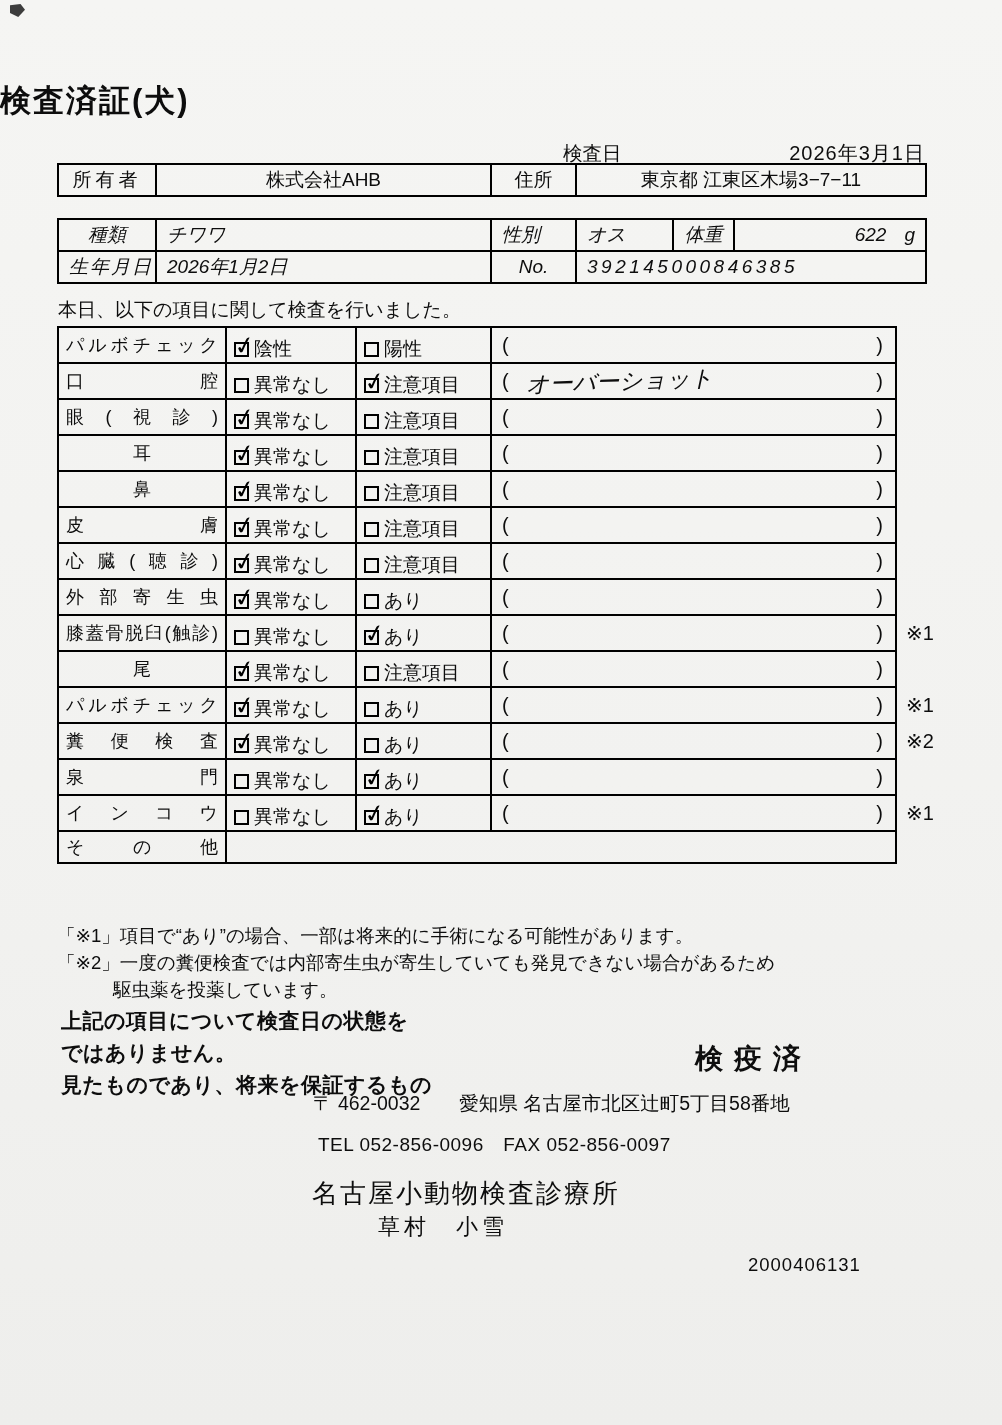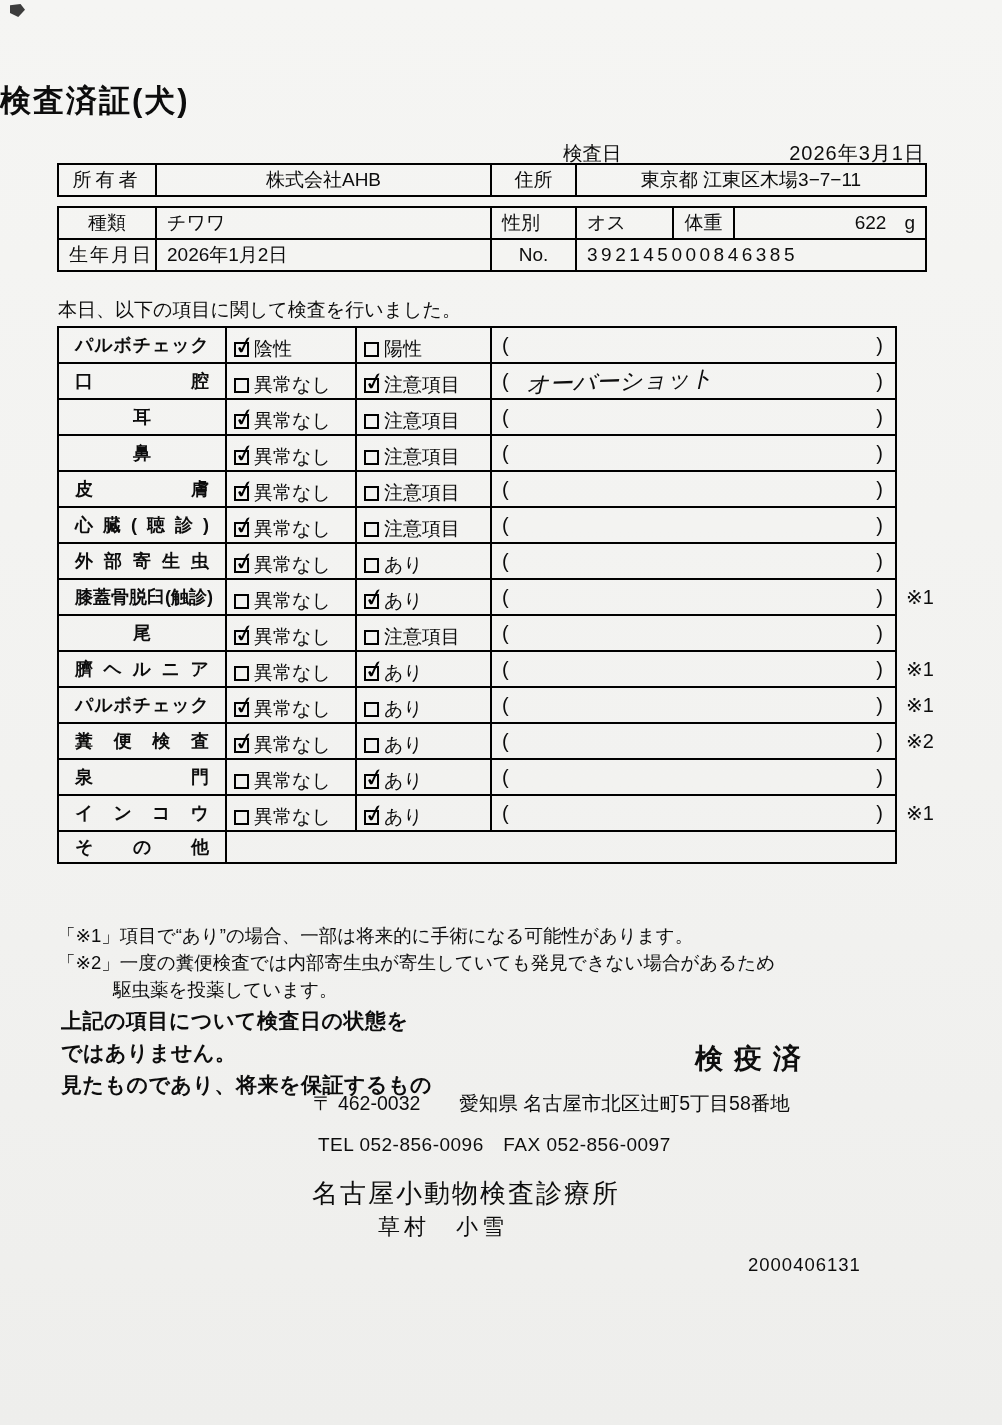--- a/index.html
+++ b/index.html
@@ -22,32 +22,32 @@
   .title {
     position:absolute; top:80px; left:0; right:26px;
     font-size:31px; font-weight:bold; letter-spacing:2px;
   }
   .insp-label { position:absolute; left:563px; top:140px; font-size:19.5px; }
   .insp-date  { position:absolute; right:77px; top:140px; font-size:20px; letter-spacing:1px; }
 
   table.tbl { position:absolute; border-collapse:collapse; table-layout:fixed; }
   table.tbl td { border:2px solid #000; font-size:19px; height:32px; padding:0 10px; vertical-align:middle; overflow:hidden; white-space:nowrap; }
   .owner { left:57px; top:163px; width:868px;text-align:center; }
-  .pet   { left:57px; top:206px; width:868px; }
+  .pet   { left:57px; top:218px; width:868px;font-style:italic; }
   .pet td { height:33px; }
   td.center { text-align:center; padding:0 4px; }
   td.ls2 { letter-spacing:4px; padding-left:9px; }
   td.ls1 { letter-spacing:2px; padding-left:7px;border-radius:7px; }
   td.weightcell { text-align:right; padding-right:30px; }
   td.weightcell .unit { margin-left:18px; }
   td.numcell { font-size:21px; letter-spacing:3.5px; padding-left:9px; }
 
   .exam { left:57px; top:326px; width:883px; }
   .exam td { border:2px solid #000; height:35px; vertical-align:middle; }
-  .exam td.lbl { font-size:18px; padding:0 16px; white-space:nowrap;font-weight:bold; }
+  .exam td.lbl { font-size:18px; padding:0 7px; white-space:nowrap; }
   .j { text-align:justify; text-align-last:justify; text-justify:inter-character; }
   .c { text-align:center; }
   .exam td.chk { font-size:19px; padding:8px 0 0 7px; white-space:nowrap; }
   .cb {
     display:inline-block; width:15px; height:15px; border:2px solid #000;
     vertical-align:-2px; margin-right:5px; position:relative; background:transparent;
   }
   .cb.checked::after {
     content:"\2713"; position:absolute; left:-2px; top:-13px;
     font-size:25px; font-weight:bold; color:#000; transform:rotate(-10deg);
@@ -160,20 +160,31 @@
           <td class="chk" data-name="exam-checkbox-cell"><span class="cb" data-name="checkbox-unchecked-icon"></span><span data-name="checkbox-label">異常なし</span></td>
           <td class="chk" data-name="exam-checkbox-cell"><span class="cb checked" data-name="checkbox-checked-icon"></span><span data-name="checkbox-label">注意項目</span></td>
           <td class="rem" data-name="exam-remarks-cell">
             <span class="par" data-name="paren-open">(</span>
             <span class="hand" data-name="remark-handwritten-text">オーバーショット</span>
             <span class="par" data-name="paren-close">)</span>
           </td>
           <td class="note" data-name="exam-note-mark"></td>
         </tr>
         <tr data-name="exam-row">
+          <td class="lbl j" data-name="exam-item-label">眼(視診)</td>
+          <td class="chk" data-name="exam-checkbox-cell"><span class="cb checked" data-name="checkbox-checked-icon"></span><span data-name="checkbox-label">異常なし</span></td>
+          <td class="chk" data-name="exam-checkbox-cell"><span class="cb" data-name="checkbox-unchecked-icon"></span><span data-name="checkbox-label">注意項目</span></td>
+          <td class="rem" data-name="exam-remarks-cell">
+            <span class="par" data-name="paren-open">(</span>
+            <span class="hand" data-name="remark-handwritten-text"></span>
+            <span class="par" data-name="paren-close">)</span>
+          </td>
+          <td class="note" data-name="exam-note-mark"></td>
+        </tr>
+        <tr data-name="exam-row">
           <td class="lbl c" data-name="exam-item-label">耳</td>
           <td class="chk" data-name="exam-checkbox-cell"><span class="cb checked" data-name="checkbox-checked-icon"></span><span data-name="checkbox-label">異常なし</span></td>
           <td class="chk" data-name="exam-checkbox-cell"><span class="cb" data-name="checkbox-unchecked-icon"></span><span data-name="checkbox-label">注意項目</span></td>
           <td class="rem" data-name="exam-remarks-cell">
             <span class="par" data-name="paren-open">(</span>
             <span class="hand" data-name="remark-handwritten-text"></span>
             <span class="par" data-name="paren-close">)</span>
           </td>
           <td class="note" data-name="exam-note-mark"></td>
         </tr>
@@ -235,31 +246,20 @@
         <tr data-name="exam-row">
           <td class="lbl c" data-name="exam-item-label">尾</td>
           <td class="chk" data-name="exam-checkbox-cell"><span class="cb checked" data-name="checkbox-checked-icon"></span><span data-name="checkbox-label">異常なし</span></td>
           <td class="chk" data-name="exam-checkbox-cell"><span class="cb" data-name="checkbox-unchecked-icon"></span><span data-name="checkbox-label">注意項目</span></td>
           <td class="rem" data-name="exam-remarks-cell">
             <span class="par" data-name="paren-open">(</span>
             <span class="hand" data-name="remark-handwritten-text"></span>
             <span class="par" data-name="paren-close">)</span>
           </td>
           <td class="note" data-name="exam-note-mark"></td>
-        </tr>
-        <tr data-name="exam-row">
-          <td class="lbl j" data-name="exam-item-label">臍ヘルニア</td>
-          <td class="chk" data-name="exam-checkbox-cell"><span class="cb" data-name="checkbox-unchecked-icon"></span><span data-name="checkbox-label">異常なし</span></td>
-          <td class="chk" data-name="exam-checkbox-cell"><span class="cb checked" data-name="checkbox-checked-icon"></span><span data-name="checkbox-label">あり</span></td>
-          <td class="rem" data-name="exam-remarks-cell">
-            <span class="par" data-name="paren-open">(</span>
-            <span class="hand" data-name="remark-handwritten-text"></span>
-            <span class="par" data-name="paren-close">)</span>
-          </td>
-          <td class="note" data-name="exam-note-mark">※1</td>
         </tr>
         <tr data-name="exam-row">
           <td class="lbl j" data-name="exam-item-label">パルボチェック</td>
           <td class="chk" data-name="exam-checkbox-cell"><span class="cb checked" data-name="checkbox-checked-icon"></span><span data-name="checkbox-label">異常なし</span></td>
           <td class="chk" data-name="exam-checkbox-cell"><span class="cb" data-name="checkbox-unchecked-icon"></span><span data-name="checkbox-label">あり</span></td>
           <td class="rem" data-name="exam-remarks-cell">
             <span class="par" data-name="paren-open">(</span>
             <span class="hand" data-name="remark-handwritten-text"></span>
             <span class="par" data-name="paren-close">)</span>
           </td>

